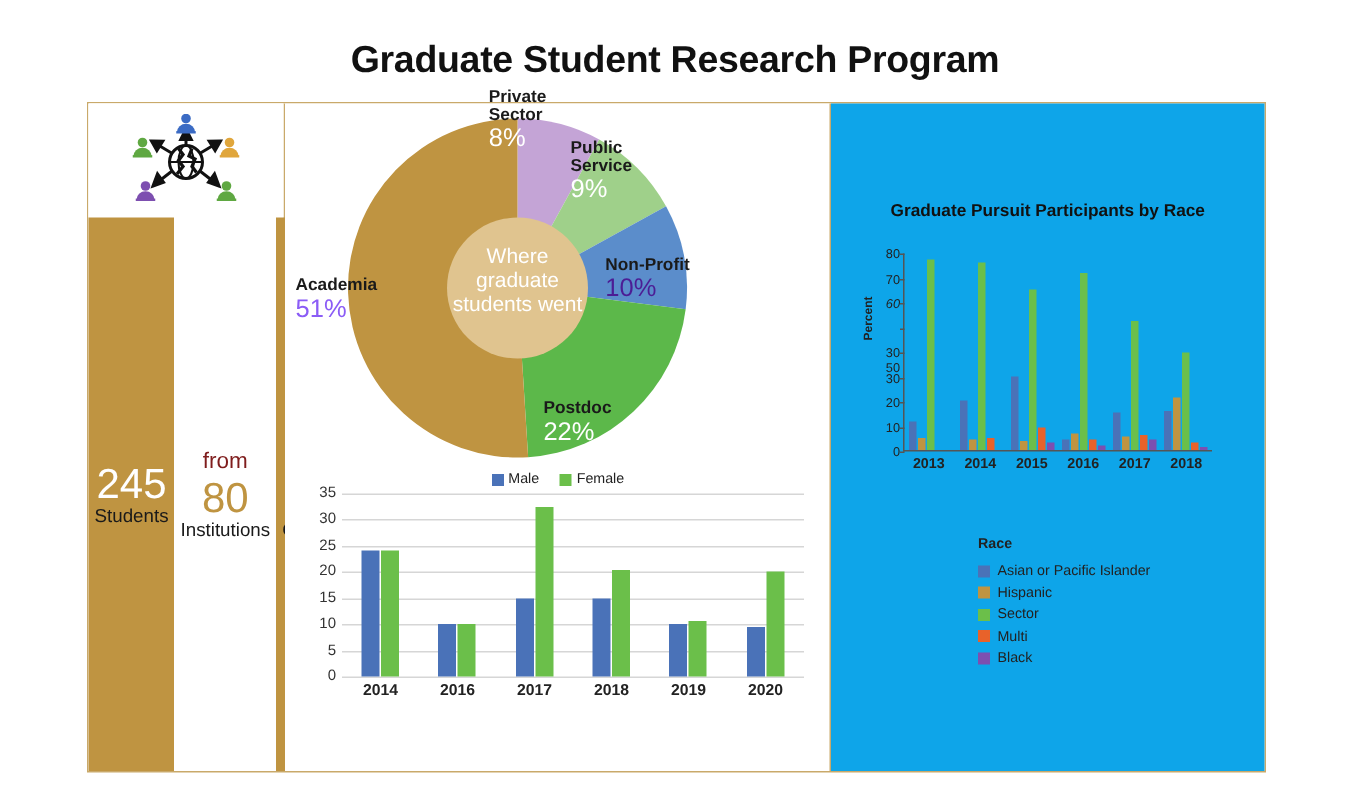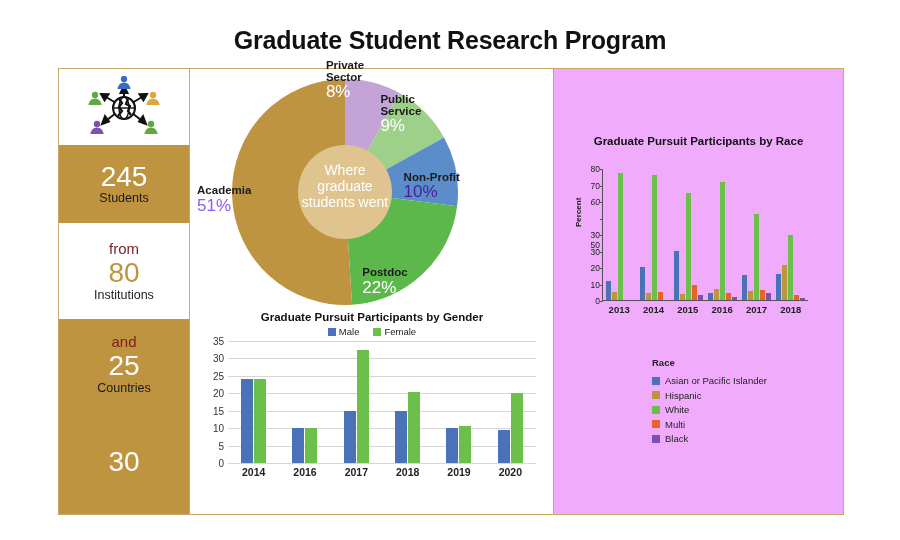--- a/index.html
+++ b/index.html
@@ -122,21 +122,21 @@
   .xlabels {
     display: flex; margin-top: 3px;
   }
   .xlabel {
     flex: 1; text-align: center; font-size: 10.5px; font-weight: bold; color: #222;
   }
 
   
   #right {
     flex: 1;
-    background: #f0abfc;
+    background: #0ea5e9;
     position: relative;
   }
   #race-title {
     position: absolute; top: 66px; left: 0; right: 0;
     text-align: center; font-size: 11.5px; font-weight: bold; color: #111;
   }
   #race-chart {
     position: absolute; left: 22px; top: 96px;
     width: 240px; height: 160px;
   }
@@ -216,21 +216,21 @@
           <path d="M13 57 a6 5.5 0 0 1 12 0 z" fill="#7D4FB0"></path>
           <rect x="12.5" y="56.4" width="13" height="1.6" fill="#7D4FB0"></rect>
         </g>
         <g>
           <circle cx="73" cy="48" r="3.2" fill="#5FA842"></circle>
           <path d="M67 57 a6 5.5 0 0 1 12 0 z" fill="#5FA842"></path>
           <rect x="66.5" y="56.4" width="13" height="1.6" fill="#5FA842"></rect>
         </g>
       </svg>
     </div>
-    <div id="sidebar-blocks" style="flex:1; display:flex; flex-direction:column;">
+    <div id="sidebar-blocks" style="flex:1; display:flex; ">
         <div class="stat-block gold" style="flex: 62 1 0%;">
           <div class="stat-num">245</div>
           <div class="stat-label">Students</div>
         </div>
         <div class="stat-block white" style="flex: 78 1 0%;">
           <div class="stat-pre">from</div>
           <div class="stat-num">80</div>
           <div class="stat-label">Institutions</div>
         </div>
         <div class="stat-block gold" style="flex: 72 1 0%;">
@@ -273,21 +273,20 @@
           <div class="pl-name" style="color: rgb(26, 26, 26);">Non-Profit</div>
           <div class="pl-pct" style="color: #4c1d95;">10%</div>
         </div>
         <div class="pie-label" style="left: 172.287px; top: 197.486px; width: 76px;">
           <div class="pl-name" style="color: rgb(26, 26, 26);">Postdoc</div>
           <div class="pl-pct" style="color: rgb(255, 255, 255);">22%</div>
         </div>
       </div>
 
     <div id="gender-chart">
-      <div class="chart-title">Graduate Pursuit Participants by Gender</div>
       <div class="chart-legend" id="gender-legend">
           <div class="legend-item">
             <span class="swatch" style="background: rgb(74, 114, 184);"></span>
             <span>Male</span>
           </div>
           <div class="legend-item">
             <span class="swatch" style="background: rgb(107, 191, 74);"></span>
             <span>Female</span>
           </div>
         </div>
@@ -429,21 +428,21 @@
           <div class="lrow">
             <span class="lsw" style="background: rgb(74, 114, 184);"></span>
             <span>Asian or Pacific Islander</span>
           </div>
           <div class="lrow">
             <span class="lsw" style="background: rgb(191, 148, 65);"></span>
             <span>Hispanic</span>
           </div>
           <div class="lrow">
             <span class="lsw" style="background: rgb(107, 191, 74);"></span>
-            <span>White</span>
+            <span>Sector</span>
           </div>
           <div class="lrow">
             <span class="lsw" style="background: rgb(232, 98, 42);"></span>
             <span>Multi</span>
           </div>
           <div class="lrow">
             <span class="lsw" style="background: rgb(125, 79, 176);"></span>
             <span>Black</span>
           </div>
         </div>

